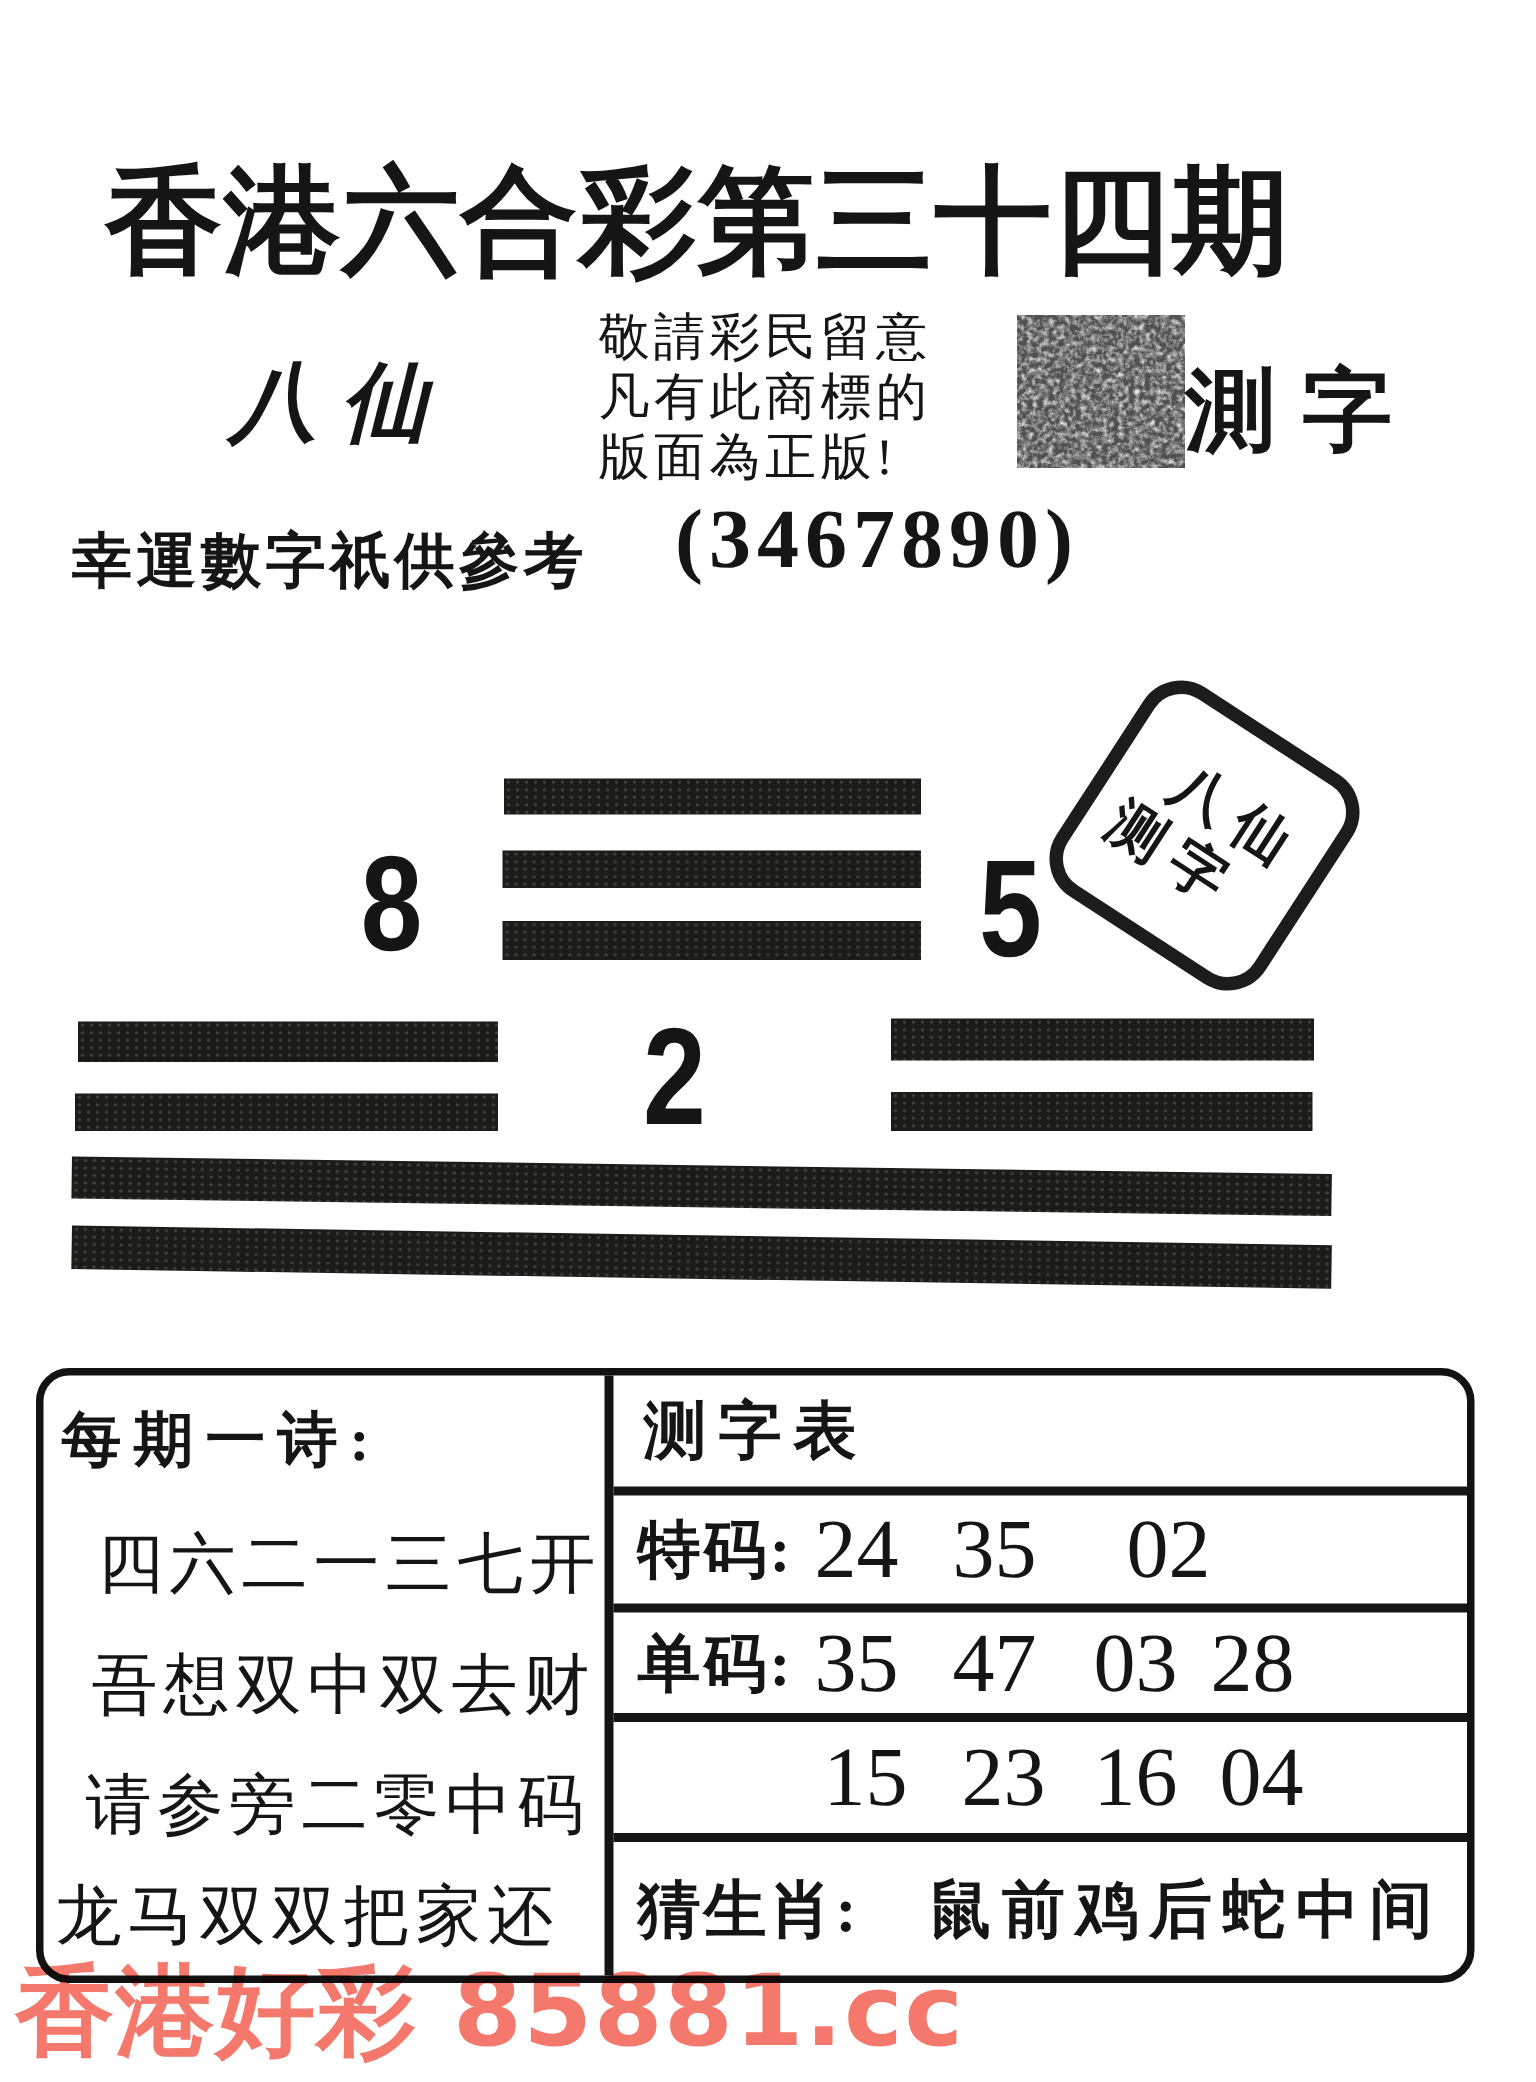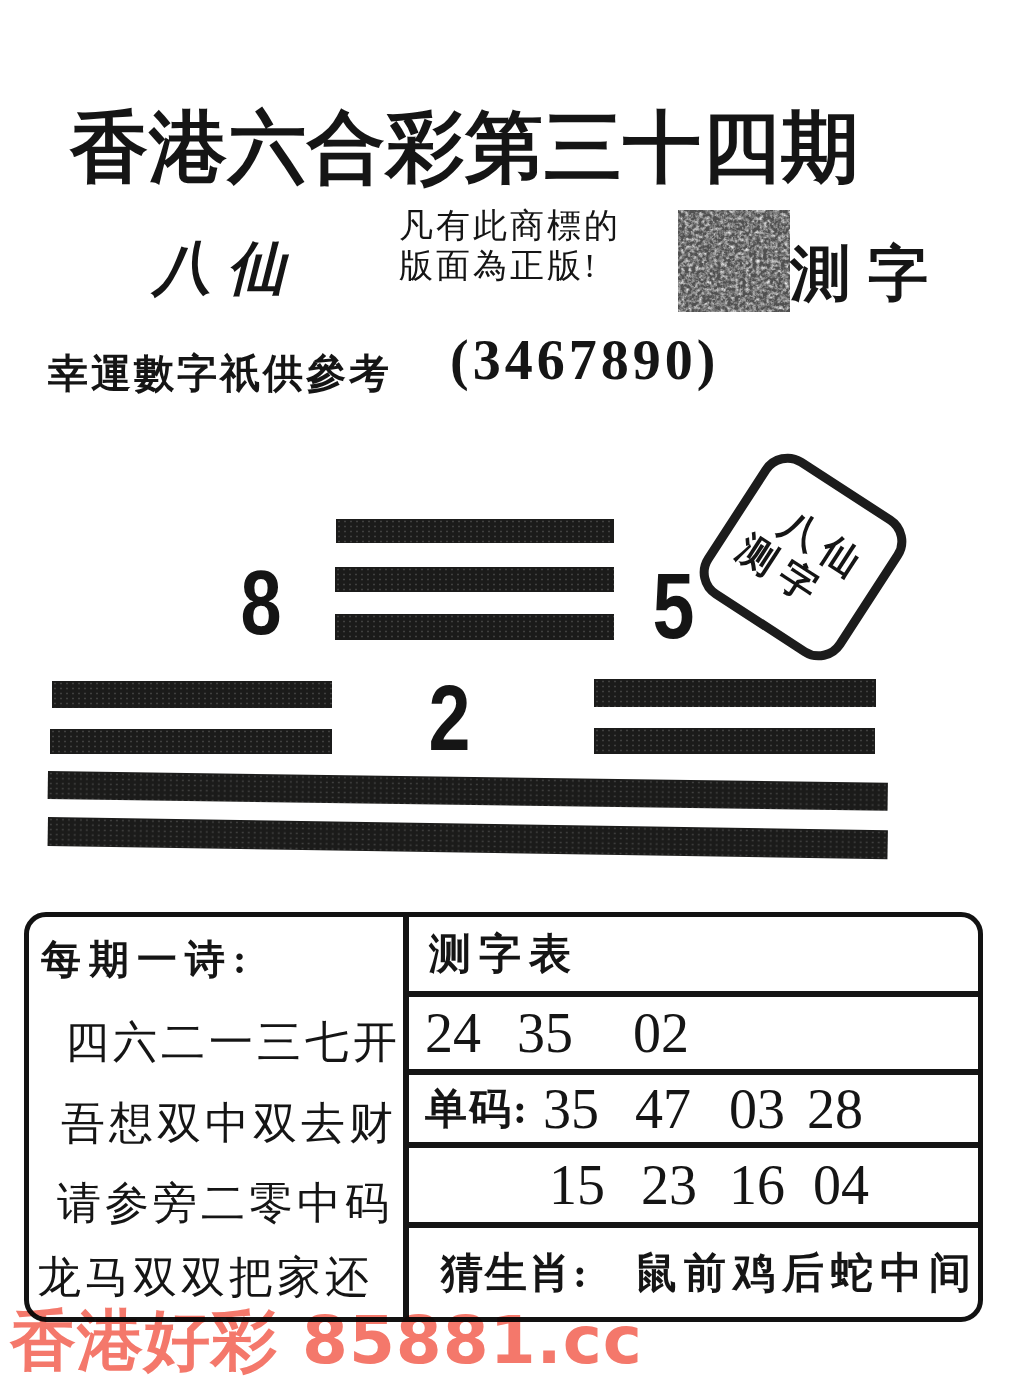--- a/index.html
+++ b/index.html
@@ -48,25 +48,25 @@
   .pl2{left:32px;top:177px;}
   .pl3{left:28px;top:257px;}
   .pl4{left:8px;top:331px;}
   .rightcol{position:absolute;left:380px;top:0;width:569px;height:336px;}
   .rrow{box-sizing:border-box;border-bottom:6px solid #151515;display:flex;align-items:center;}
   .rrow.last{border-bottom:none;}
   .r1{height:80px;padding-left:20px;}
   .r2{height:78px;padding-left:16px;}
   .r3{height:73px;padding-left:16px;}
   .r4{height:80px;padding-left:140px;}
-  .r5{height:89px;padding-left:16px;justify-content:flex-end;}
+  .r5{height:89px;padding-left:16px;}
   .tbl-header{font-size:42px;font-weight:600;letter-spacing:8px;}
   .row-label{font-size:42px;font-weight:600;letter-spacing:2px;white-space:nowrap;}
   .num{font-size:56px;font-weight:500;white-space:nowrap;}
-  .r2 .n0{} .r2 .n1{margin-left:36px;} .r2 .n2{margin-left:60px;}
+  .r2 .n0{margin-left:14px;} .r2 .n1{margin-left:36px;} .r2 .n2{margin-left:60px;}
   .r3 .n0{margin-left:14px;} .r3 .n1{margin-left:36px;} .r3 .n2{margin-left:38px;} .r3 .n3{margin-left:22px;}
   .r4 .n1{margin-left:36px;} .r4 .n2{margin-left:32px;} .r4 .n3{margin-left:28px;}
   .zodiac-text{font-size:42px;font-weight:600;letter-spacing:7px;margin-left:46px;white-space:nowrap;}
   
   .watermark{left:10px;top:1296px;font-family:"DejaVu Sans", sans-serif;font-weight:bold;
              font-size:66px;letter-spacing:1px;color:#f4786b;mix-blend-mode:multiply;white-space:nowrap;}
   
   .speckle{left:0;top:0;width:1024px;height:1388px;pointer-events:none;opacity:.5;}
 </style>
 </head>
@@ -78,20 +78,21 @@
     <feColorMatrix type="matrix" values="0 0 0 0 0.1  0 0 0 0 0.1  0 0 0 0 0.1  0.25 0.25 0.25 0 -0.62"></feColorMatrix>
   </filter>
   <rect width="1024" height="1388" filter="url(#paperNoise)"></rect>
 </svg>
 
 <div class="abs title">香港六合彩第三十四期</div>
 
 <div class="abs brand">八仙</div>
 
 <div class="abs notice">
+  <span>敬請彩民留意</span>
   <span>凡有此商標的</span>
   <span>版面為正版!</span>
 </div>
 
 <svg class="abs tm-noise" width="112" height="102">
   <filter id="tmNoise">
     <feTurbulence type="fractalNoise" baseFrequency="0.28" numOctaves="4" seed="11"></feTurbulence>
     <feColorMatrix type="matrix" values="0 0 0 0 0.08  0 0 0 0 0.08  0 0 0 0 0.08  1.1 1.1 1.1 0 -0.9"></feColorMatrix>
   </filter>
   <rect width="112" height="102" fill="#b9b9b9" opacity="0.35"></rect>
@@ -131,20 +132,21 @@
     <div class="poem-line pl3">请参旁二零中码</div>
     <div class="poem-line pl4">龙马双双把家还</div>
 
     <div class="v-divider"></div>
 
     <div class="rightcol">
       <div class="rrow r1">
         <span class="tbl-header">测字表</span>
       </div>
       <div class="rrow r2">
+        <span class="row-label">特码:</span>
         <span class="num n0">24</span>
         <span class="num n1">35</span>
         <span class="num n2">02</span>
       </div>
       <div class="rrow r3">
         <span class="row-label">单码:</span>
         <span class="num n0">35</span>
         <span class="num n1">47</span>
         <span class="num n2">03</span>
         <span class="num n3">28</span>

